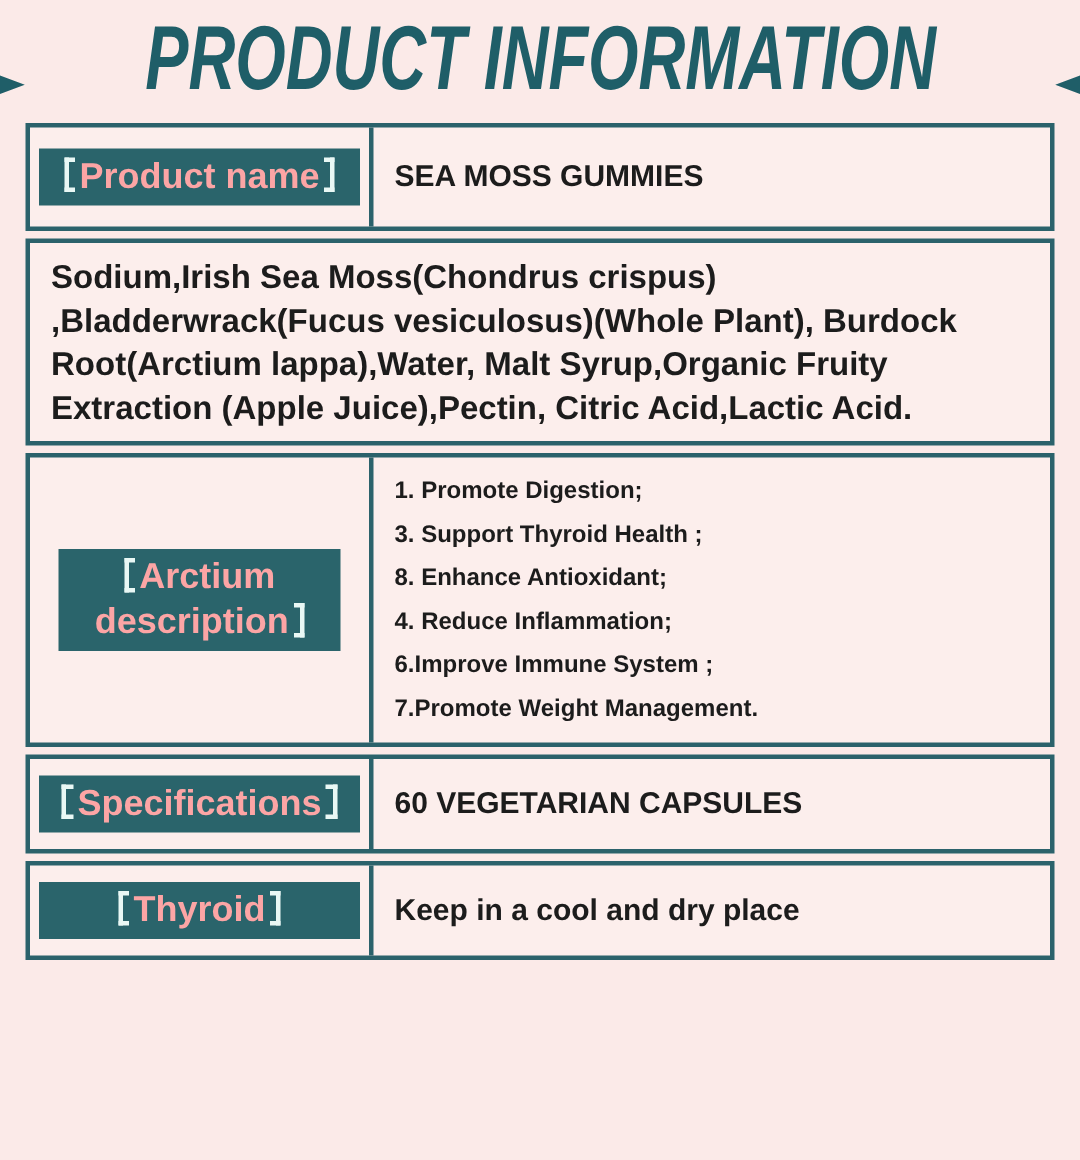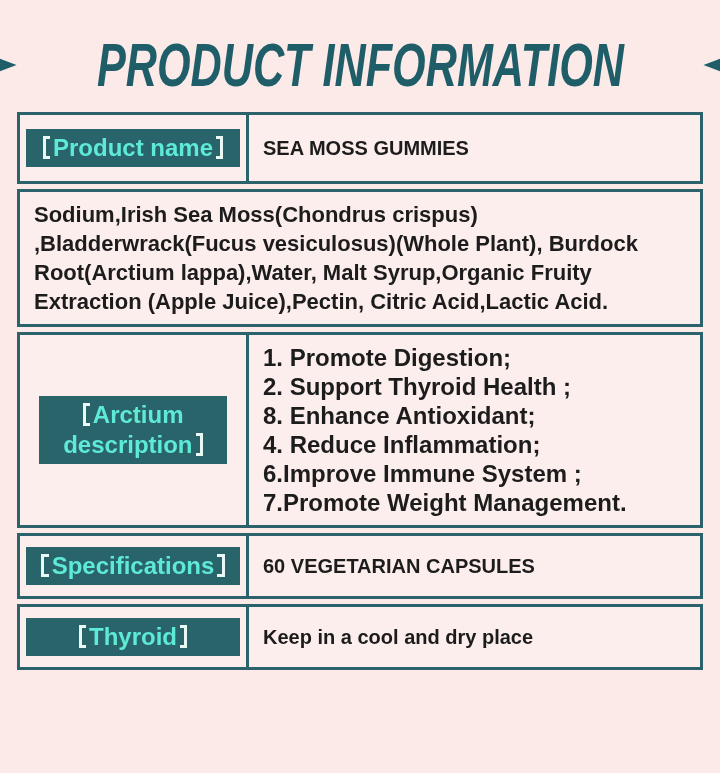--- a/index.html
+++ b/index.html
@@ -4,22 +4,22 @@
 <style>
   html,body{margin:0;padding:0;}
   body{
     width:720px;height:773px;overflow:hidden;
     background:#fbeae8;
     font-family:"Liberation Sans",sans-serif;
     color:#1c1c1c;
   }
   
   .title-bar{
-    display:flex;align-items:center;justify-content:center;
-    gap:14px;padding-top:30px;height:70px;margin-bottom:12px;
+    display:flex;align-items:flex-end;justify-content:center;
+    gap:14px;height:70px;margin-bottom:12px;
   }
   .title-text{
     font-weight:bold;font-style:italic;
     font-size:54px;letter-spacing:0px;white-space:nowrap;
     color:#1f5e68;
     transform:scaleX(0.80) scaleY(1.12);
     transform-origin:center;
   }
   .arrow{width:36px;height:27px;background:#1f5e68;flex:0 0 auto;}
   .arrow-right{clip-path:polygon(0 0,100% 50%,0 100%,24% 50%);}
@@ -32,34 +32,34 @@
     margin-bottom:5px;
     background:#fceeec;
   }
   .cell-label{
     flex:0 0 229px;max-width:229px;
     border-right:3px solid #2b626b;
     display:flex;align-items:center;justify-content:center;
     padding:8px 6px;box-sizing:border-box;
   }
   .label-chip{
-    background:#2a646b;color:#5eead4;
+    background:#2a646b;color:#fca5a5;
     font-size:24px;font-weight:600;line-height:1.25;
     padding:4px 6px;text-align:center;
     width:100%;box-sizing:border-box;
   }
   .chip-narrow{width:88%;}
   .cell-value{
     flex:1;display:flex;flex-direction:column;justify-content:center;
     padding:8px 14px;box-sizing:border-box;
     font-weight:600;
   }
   .single{font-size:20px;}
   .row-tall .cell-value{font-size:22px;line-height:29px;}
-  .desc-line{font-size:24px;line-height:29px;}
+  .desc-line{font-size:16px;line-height:29px;}
   .row-short{min-height:60px;}
   .row-first{min-height:66px;}
   
   .lb,.rb{
     display:inline-block;width:0.30em;height:0.98em;
     border:0.125em solid #e9f8f5;box-sizing:border-box;
     vertical-align:-0.14em;
   }
   .lb{border-right:0;margin-right:0.13em;}
   .rb{border-left:0;margin-left:0.13em;}
@@ -85,21 +85,21 @@
   <div class="row row-tall">
     <div class="cell-value">Sodium,Irish Sea Moss(Chondrus crispus) ,Bladderwrack(Fucus vesiculosus)(Whole Plant), Burdock Root(Arctium lappa),Water, Malt Syrup,Organic Fruity Extraction (Apple Juice),Pectin, Citric Acid,Lactic Acid.</div>
   </div>
 
   <div class="row row-tall">
     <div class="cell-label">
       <span class="label-chip chip-narrow"><span class="lb"></span><span>Arctium description</span><span class="rb"></span></span>
     </div>
     <div class="cell-value">
       <div class="desc-line">1. Promote Digestion;</div>
-      <div class="desc-line">2. Support Thyroid Health ;</div>
+      <div class="desc-line">3. Support Thyroid Health ;</div>
       <div class="desc-line">8. Enhance Antioxidant;</div>
       <div class="desc-line">4. Reduce Inflammation;</div>
       <div class="desc-line">6.Improve Immune System ;</div>
       <div class="desc-line">7.Promote Weight Management.</div>
     </div>
   </div>
 
   <div class="row row-short">
     <div class="cell-label">
       <span class="label-chip"><span class="lb"></span><span>Specifications</span><span class="rb"></span></span>

